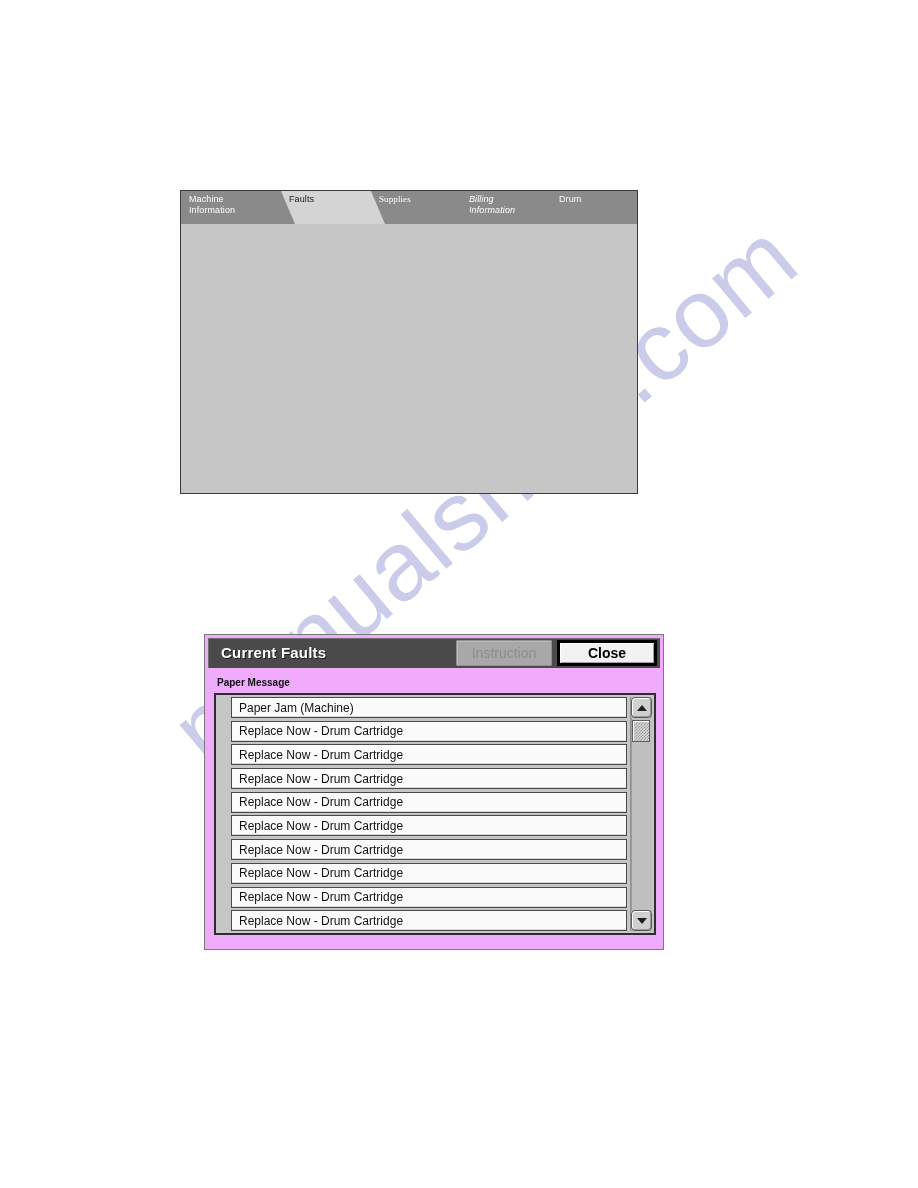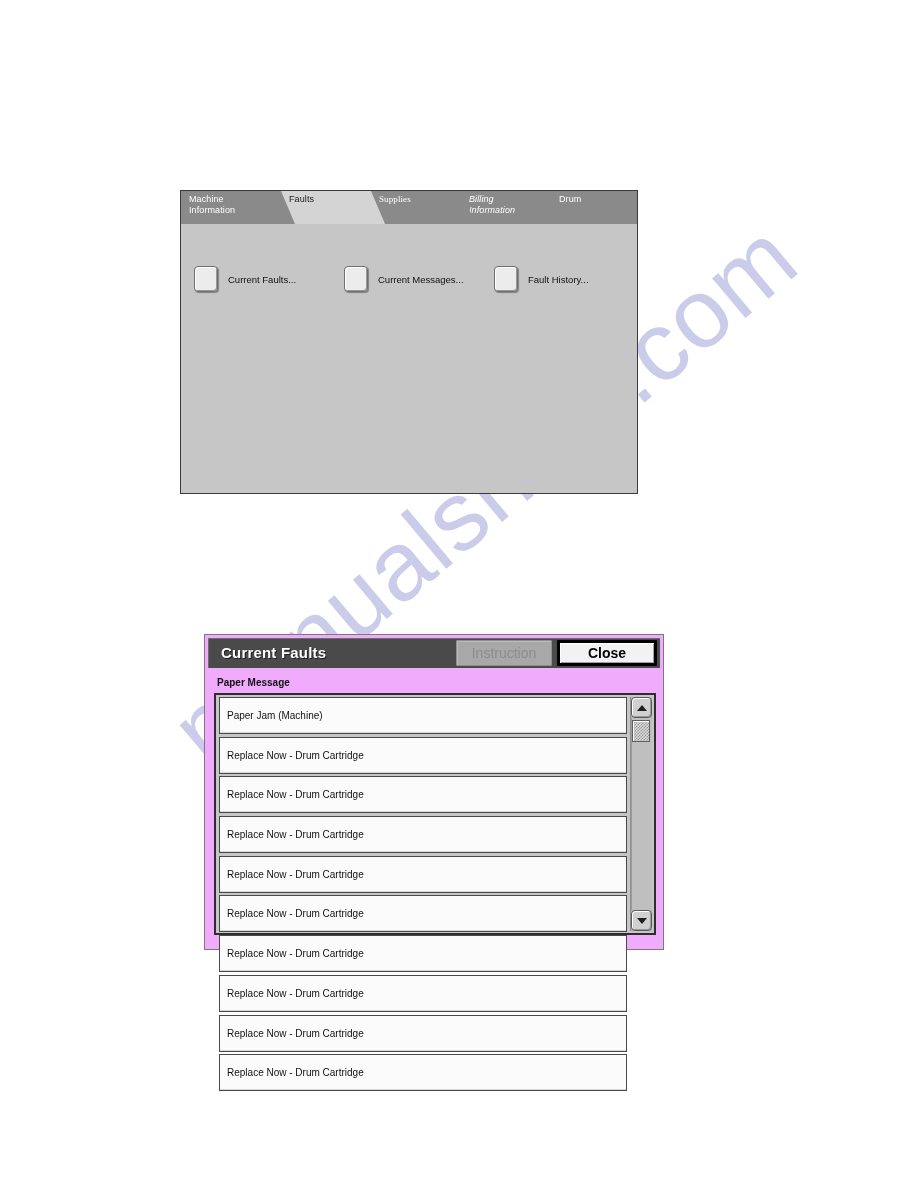--- a/index.html
+++ b/index.html
@@ -217,31 +217,32 @@
     box-sizing: border-box;
   }
   #list-inner {
     position: absolute;
     left: 3px;
     top: 2px;
     width: 408px;
     bottom: 2px;
   }
   .fault-row {
-    height: 37px;
+    height: 21px;
     margin-bottom: 2.7px;
     background: #fbfbfb;
     border: 1px solid #4a4a4a;
     box-sizing: border-box;
     display: flex;
     align-items: center;
     padding-left: 7px;
-    font-size: 10px;
+    font-size: 12px;
     color: #111111;
     box-shadow: inset 0 -1px 0 #d8d8d8;
+    margin-left: 12px;
   }
 
   
   #scrollbar {
     position: absolute;
     right: 2px;
     top: 2px;
     bottom: 2px;
     width: 21px;
     background: #b4b4b4;
@@ -325,37 +326,20 @@
         <div class="tab-shape"></div>
         <div class="tab-label" style="white-space: pre-line;">Billing
 Information</div>
       </div>
       <div class="tab" style="left: 370px; width: 102px; z-index: 6;">
         <div class="tab-shape"></div>
         <div class="tab-label" style="white-space: pre-line;">Drum</div>
       </div>
     </div>
 
-  <div id="tab-content">
-    <div class="feature-btn-row">
-
-    <div class="feature-item" style="left: 13px;">
-          <div class="feature-box"></div>
-          <div class="feature-label">Current Faults...</div>
-        </div>
-        <div class="feature-item" style="left: 163px;">
-          <div class="feature-box"></div>
-          <div class="feature-label">Current Messages...</div>
-        </div>
-        <div class="feature-item" style="left: 313px;">
-          <div class="feature-box"></div>
-          <div class="feature-label">Fault History...</div>
-        </div>
-      </div>
-  </div>
 
 </div>
 
 <div id="dialog">
 
   <div id="dialog-header">
     <div id="dialog-title">Current Faults</div>
     <div class="dlg-btn" id="btn-instruction">Instruction</div>
     <div class="dlg-btn" id="btn-close">Close</div>
   </div>

